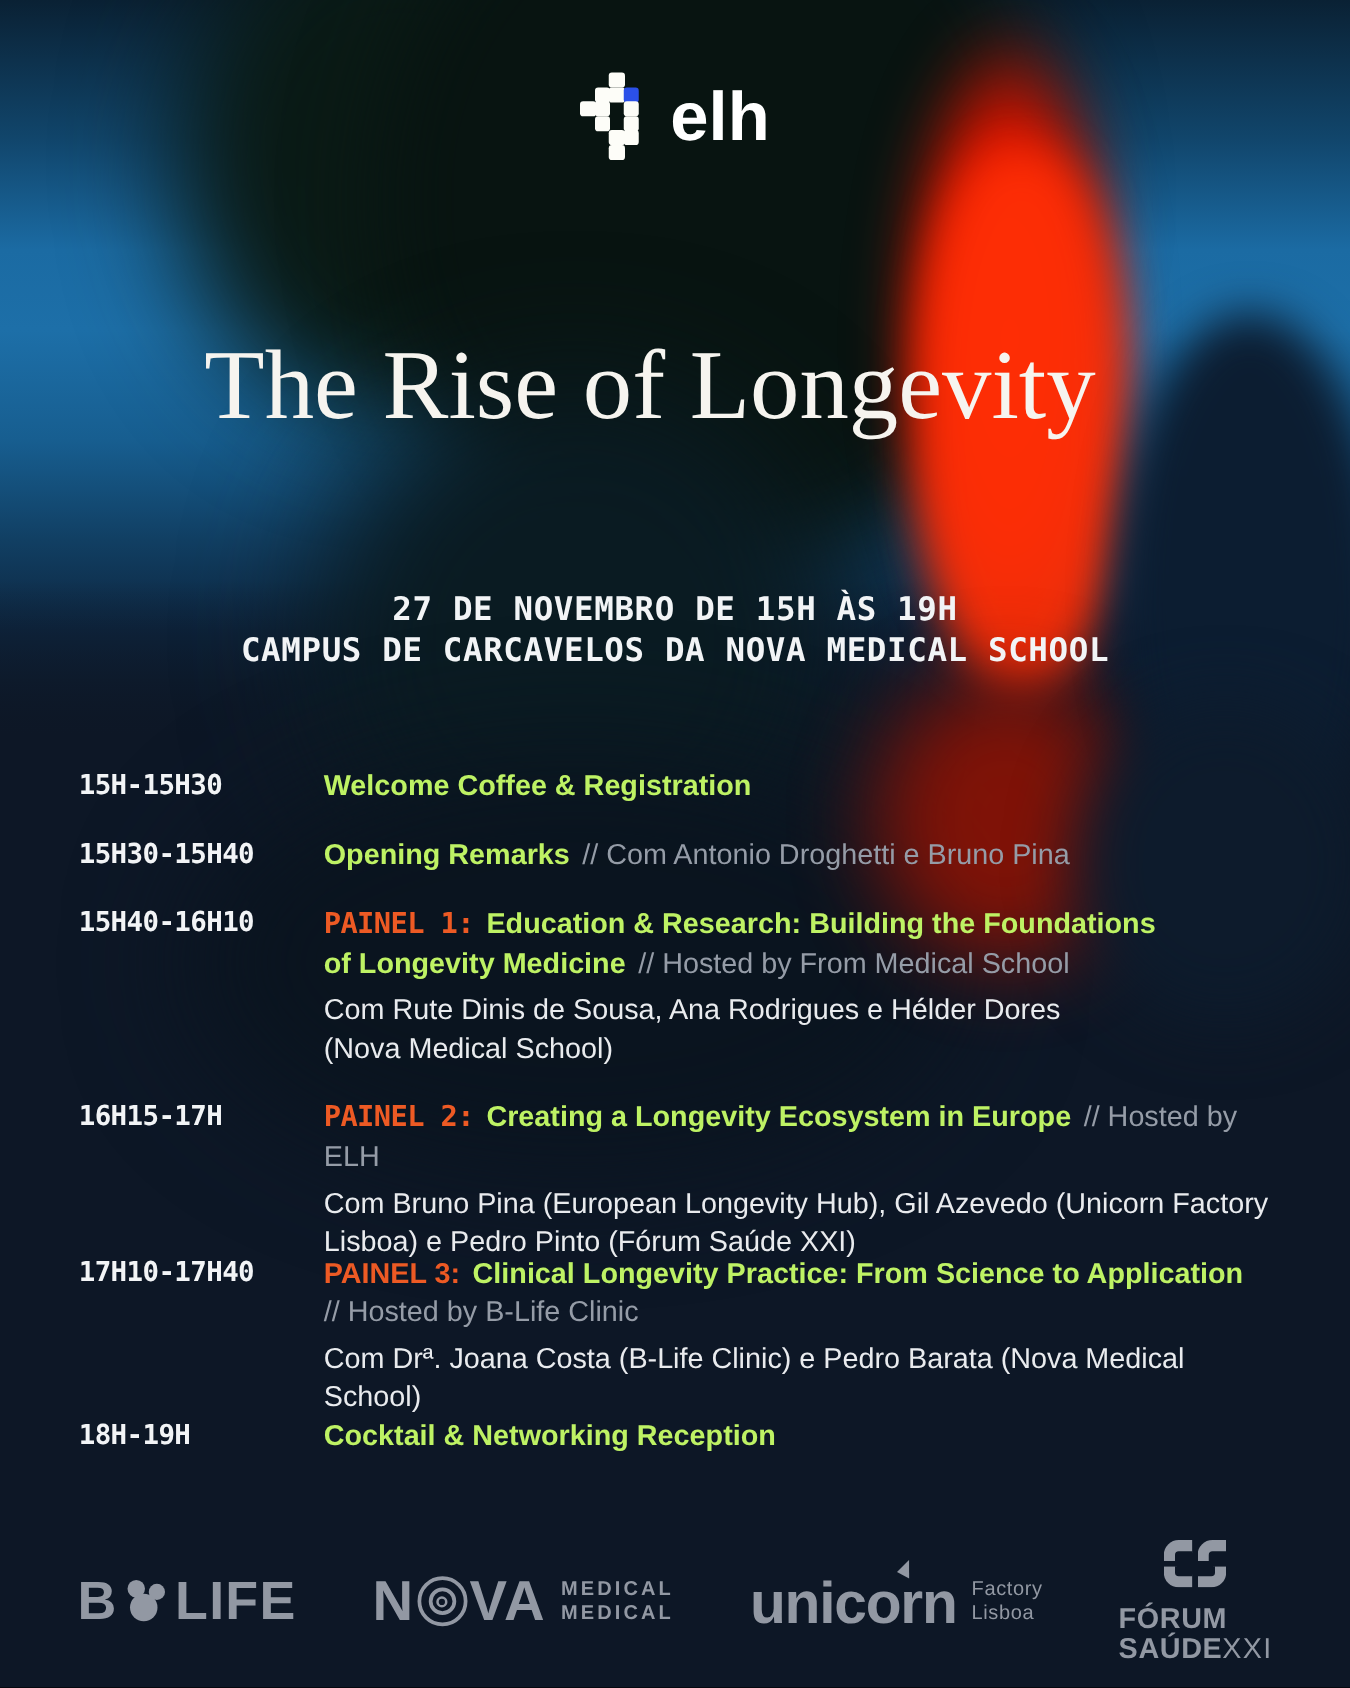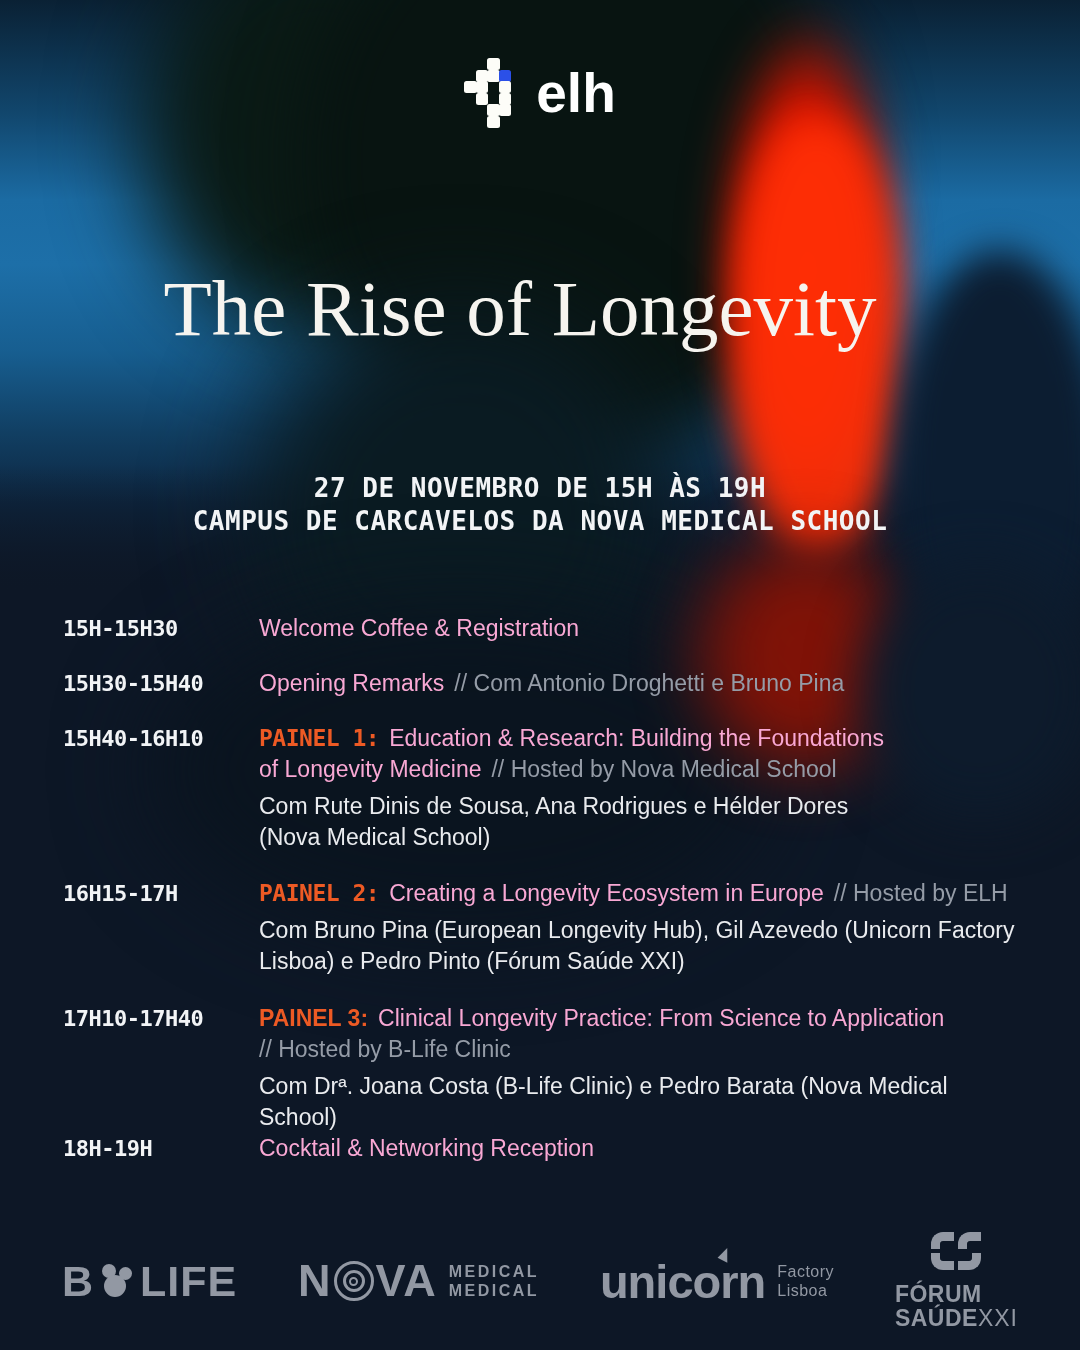--- a/index.html
+++ b/index.html
@@ -43,21 +43,21 @@
   
   .when{position:absolute;top:472px;left:0;width:1080px;text-align:center;
     font-family:"DejaVu Sans Mono",monospace;font-weight:700;color:#f2f4f6;
     font-size:26px;line-height:33px;letter-spacing:.5px;}
 
   
   .row{position:absolute;left:63px;width:960px;display:flex;align-items:flex-start;}
   .time{flex:0 0 196px;font-family:"DejaVu Sans Mono",monospace;font-weight:700;
     font-size:22px;line-height:31px;color:#f2f4f6;letter-spacing:-.5px;}
   .content{flex:1;font-size:23px;line-height:31px;color:#eceef1;}
-  .bold{font-weight:400;color:#f9a8d4;}
+  .bold{font-weight:700;color:#bef264;}
   .note{color:#959ca7;font-weight:400;}
   .panel-mono{font-family:"DejaVu Sans Mono",monospace;font-weight:700;color:#ed5a24;letter-spacing:-.5px;}
   .panel-sans{font-weight:700;color:#ed5a24;}
   .sp{display:inline-block;width:10px;}
   .speakers{margin-top:6px;font-weight:400;color:#e9ebee;}
   .r-1{top:613px}.r-2{top:668px}.r-3{top:723px}.r-4{top:878px}.r-5{top:1003px}.r-6{top:1133px}
 
   
   .footer{position:absolute;top:1238px;left:0;width:1080px;height:86px;
     display:flex;align-items:center;justify-content:space-between;
@@ -152,21 +152,21 @@
     </div>
   </div>
 
   <div class="row r-3">
     <div class="time">15H40-16H10</div>
     <div class="content">
       <div>
         <span class="panel-mono">PAINEL 1:</span><span class="sp"></span><span class="bold">Education &amp; Research: Building the Foundations</span>
       </div>
       <div>
-        <span class="bold">of Longevity Medicine</span><span class="sp"></span><span class="note">// Hosted by Nova Medical School</span>
+        <span class="bold">of Longevity Medicine</span><span class="sp"></span><span class="note">// Hosted by From Medical School</span>
       </div>
       <div class="speakers">
         <div>Com Rute Dinis de Sousa, Ana Rodrigues e Hélder Dores</div>
         <div>(Nova Medical School)</div>
       </div>
     </div>
   </div>
 
   <div class="row r-4">
     <div class="time">16H15-17H</div>

